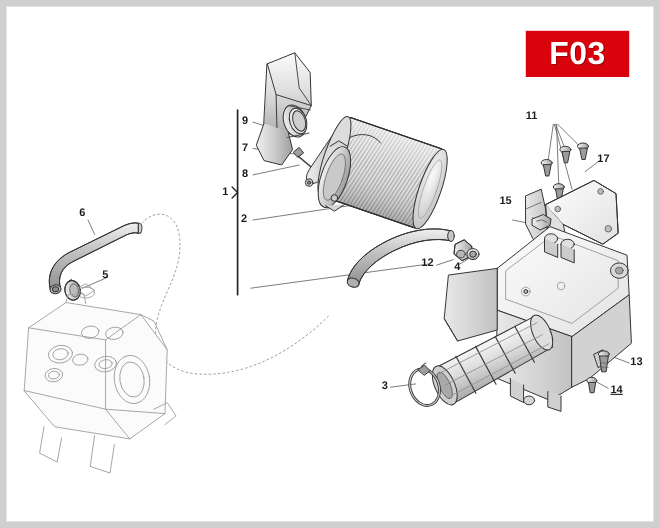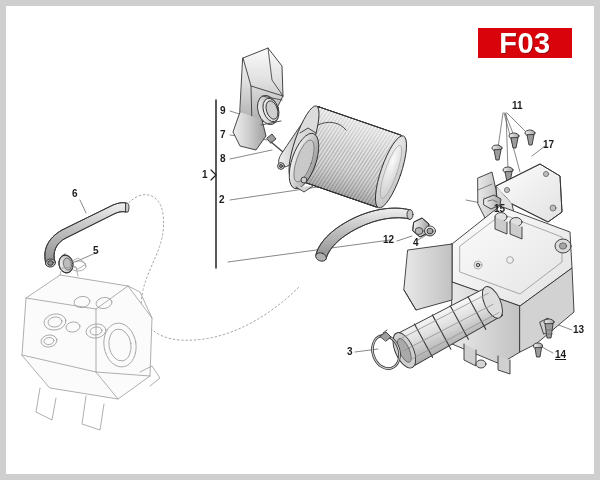--- a/index.html
+++ b/index.html
@@ -34,21 +34,21 @@
     left: 0;
     top: 0;
     width: 600px;
     height: 480px;
   }
   #plate-badge {
     position: absolute;
     left: 478px;
     top: 28px;
     width: 94px;
-    height: 30px;
+    height: 42px;
     background: #d9040b;
     display: flex;
     align-items: center;
     justify-content: center;
   }
   #plate-badge .badge-text {
     color: #ffffff;
     font-size: 29px;
     font-weight: bold;
     letter-spacing: 0.5px;
@@ -386,23 +386,23 @@
   <div class="callout" style="left:202px; top:170px;">1</div>
   <div class="callout" style="left:219px; top:195px;">2</div>
   <div class="callout" style="left:347px; top:347px;">3</div>
   <div class="callout" style="left:413px; top:238px;">4</div>
   <div class="callout" style="left:93px; top:246px;">5</div>
   <div class="callout" style="left:72px; top:189px;">6</div>
   <div class="callout" style="left:220px; top:130px;">7</div>
   <div class="callout" style="left:220px; top:154px;">8</div>
   <div class="callout" style="left:220px; top:106px;">9</div>
   <div class="callout" style="left:383px; top:235px;">12</div>
-  <div class="callout" style="left:512px; top:101px;">11</div>
+  <div class="callout" style="left:478px; top:101px;">11</div>
   <div class="callout" style="left:543px; top:140px;">17</div>
   <div class="callout" style="left:573px; top:325px;">13</div>
   <div class="callout" style="left:555px; top:350px;text-decoration:underline;">14</div>
-  <div class="callout" style="left:454px; top:204px;margin-left:40px;">15</div>
+  <div class="callout" style="left:454px; top:178px;">15</div>
 
   <div id="plate-badge">
     <span class="badge-text">F03</span>
   </div>
 
 </div>
 
 </body></html>

